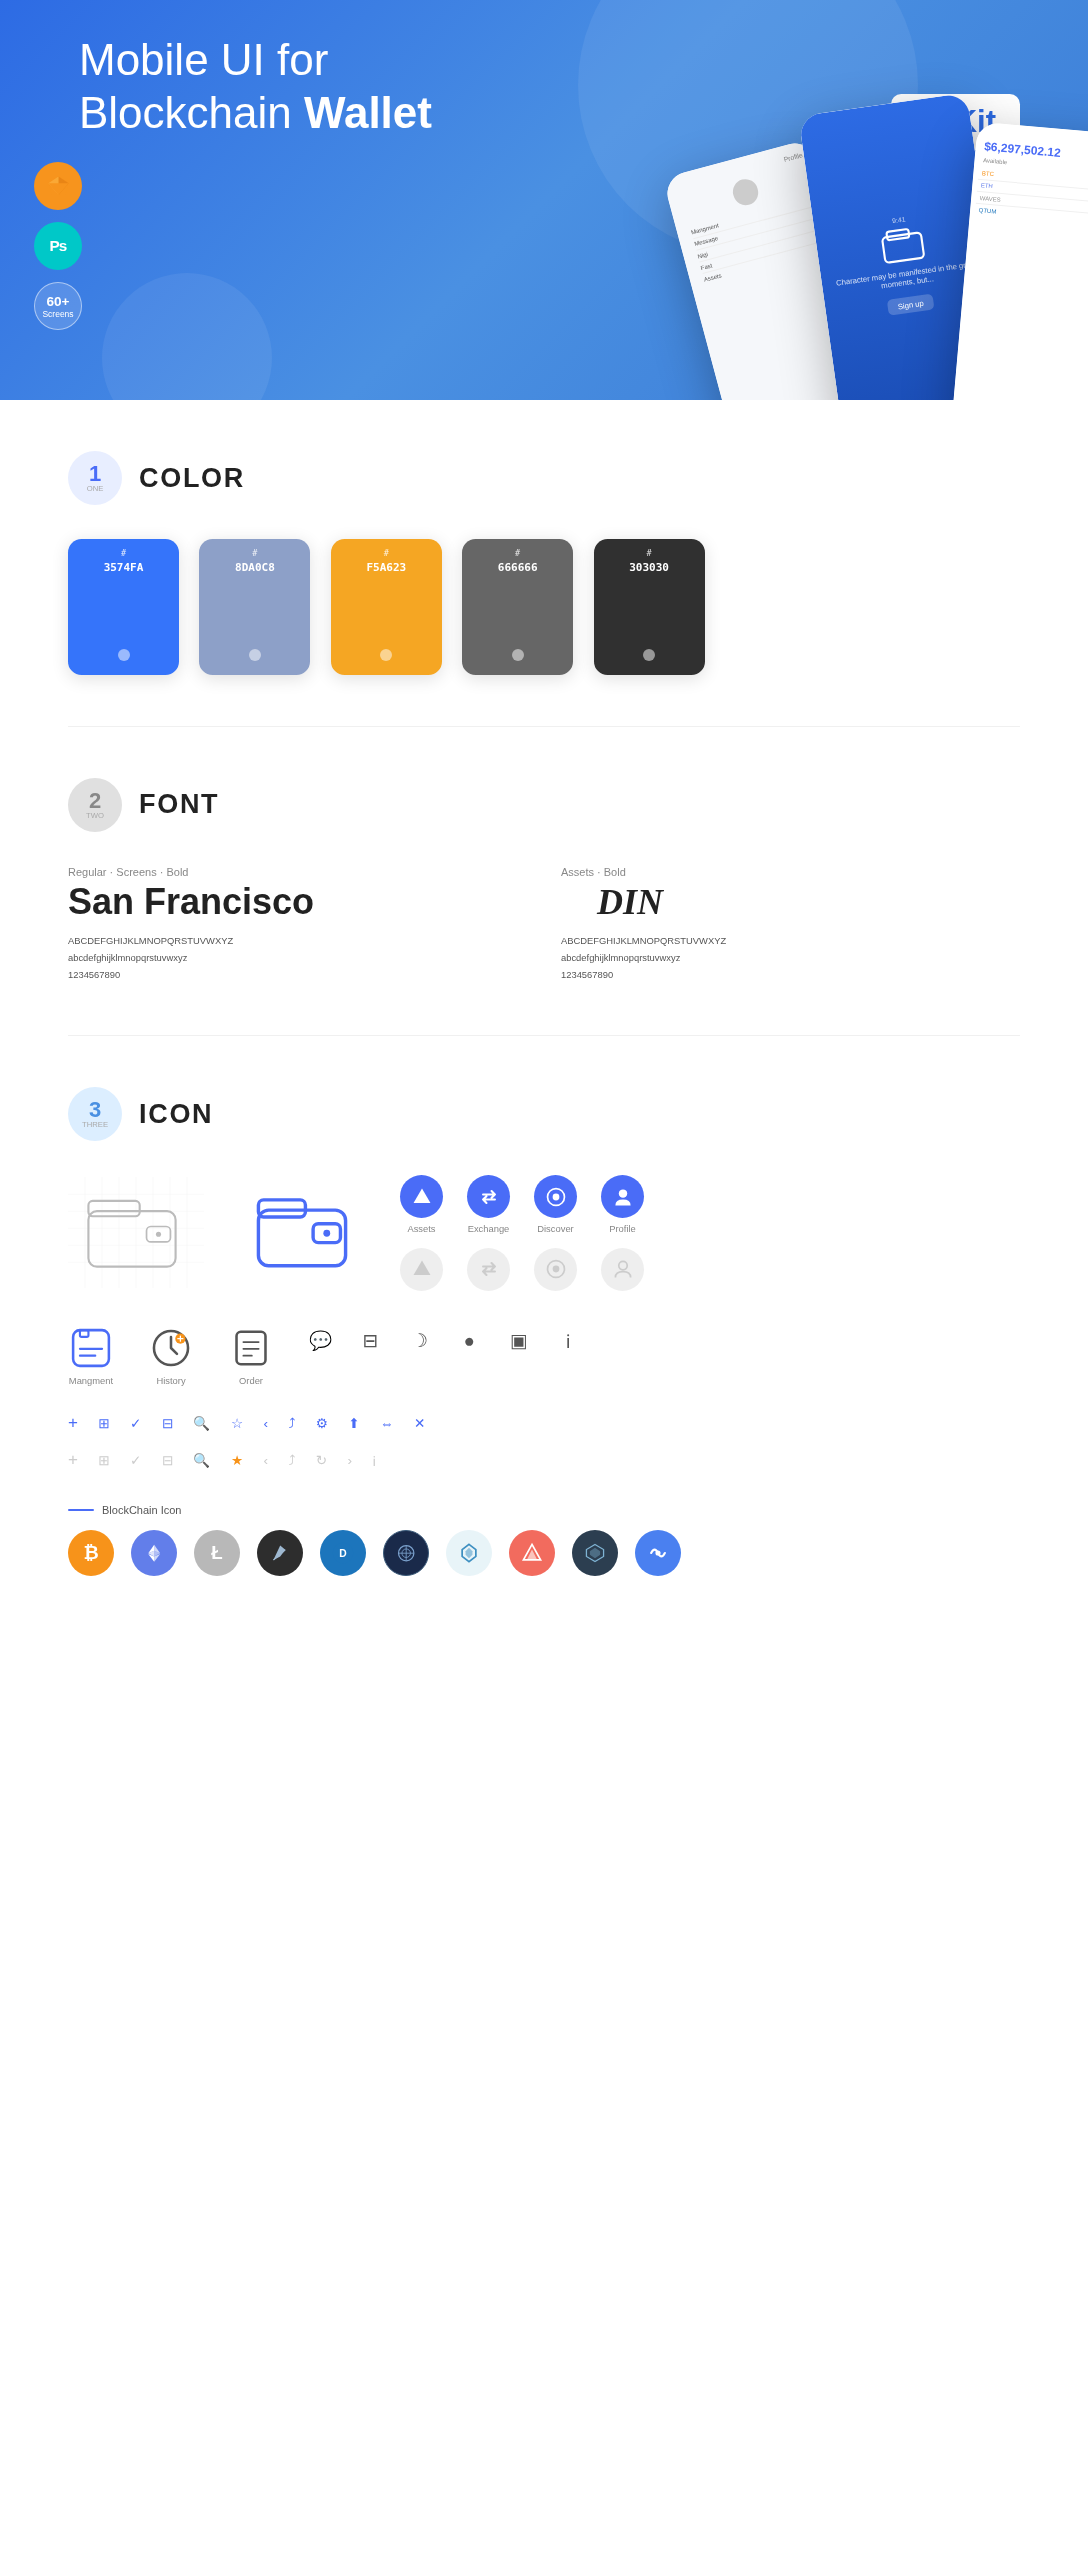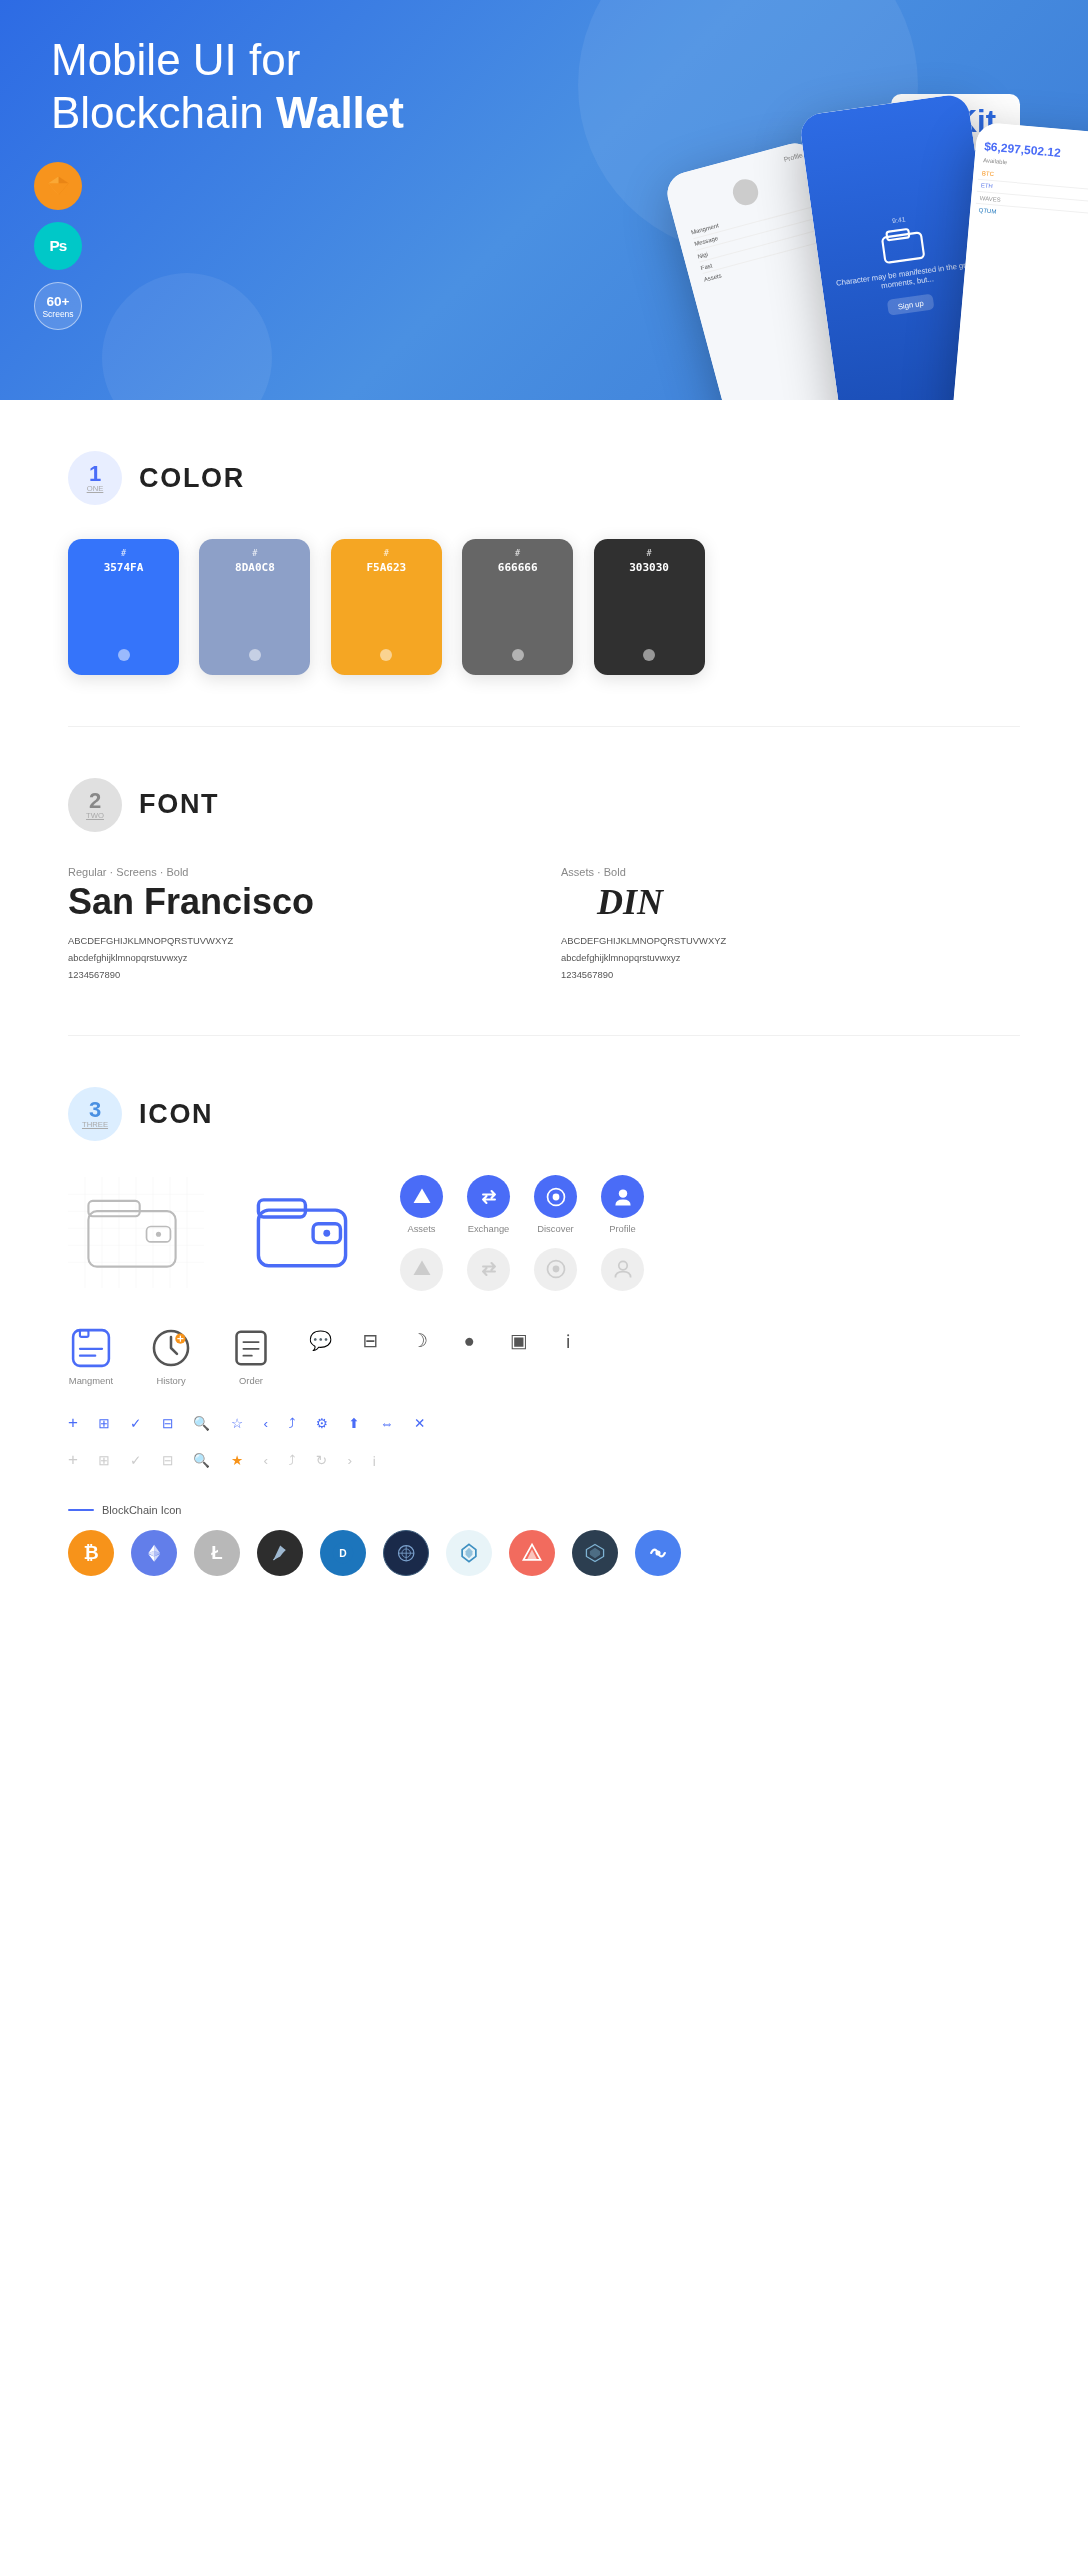--- a/index.html
+++ b/index.html
@@ -7,21 +7,21 @@
 
     
     .hero {
       width: 100%;
       height: 400px;
       background: linear-gradient(135deg, #2d6be4 0%, #4a90e2 50%, #3a7bd5 100%);
       position: relative;
       overflow: hidden;
       display: flex;
       align-items: flex-start;
-      padding: 34px 51px;
+      padding: 34px 79px;
     }
     .hero-bg-circle {
       position: absolute;
       border-radius: 50%;
       background: rgba(255,255,255,0.07);
     }
     .hero-title {
       color: #fff;
       font-size: 44px;
       font-weight: 400;
@@ -138,21 +138,21 @@
       border-radius: 50%;
       display: flex; flex-direction: column;
       align-items: center; justify-content: center;
       font-size: 20.4px; font-weight: 700;
       line-height: 1;
     }
     .section-number.one { background: #e8eeff; color: #4a6cf7; }
     .section-number.two { background: #e0e0e0; color: #888; }
     .section-number.three { background: #dceeff; color: #4a90e2; }
     .section-number .num { font-size: 22px; }
-    .section-number .word { font-size: 7.7px; font-weight: 400; color: #aaa; text-decoration: underline; }
+    .section-number .word { font-size: 7.7px; font-weight: 400; color: #aaa; }
     .section-title {
       font-size: 27px;
       font-weight: 800;
       color: #222;
       letter-spacing: 1.7px;
     }
 
     
     .color-swatches {
       display: flex;

